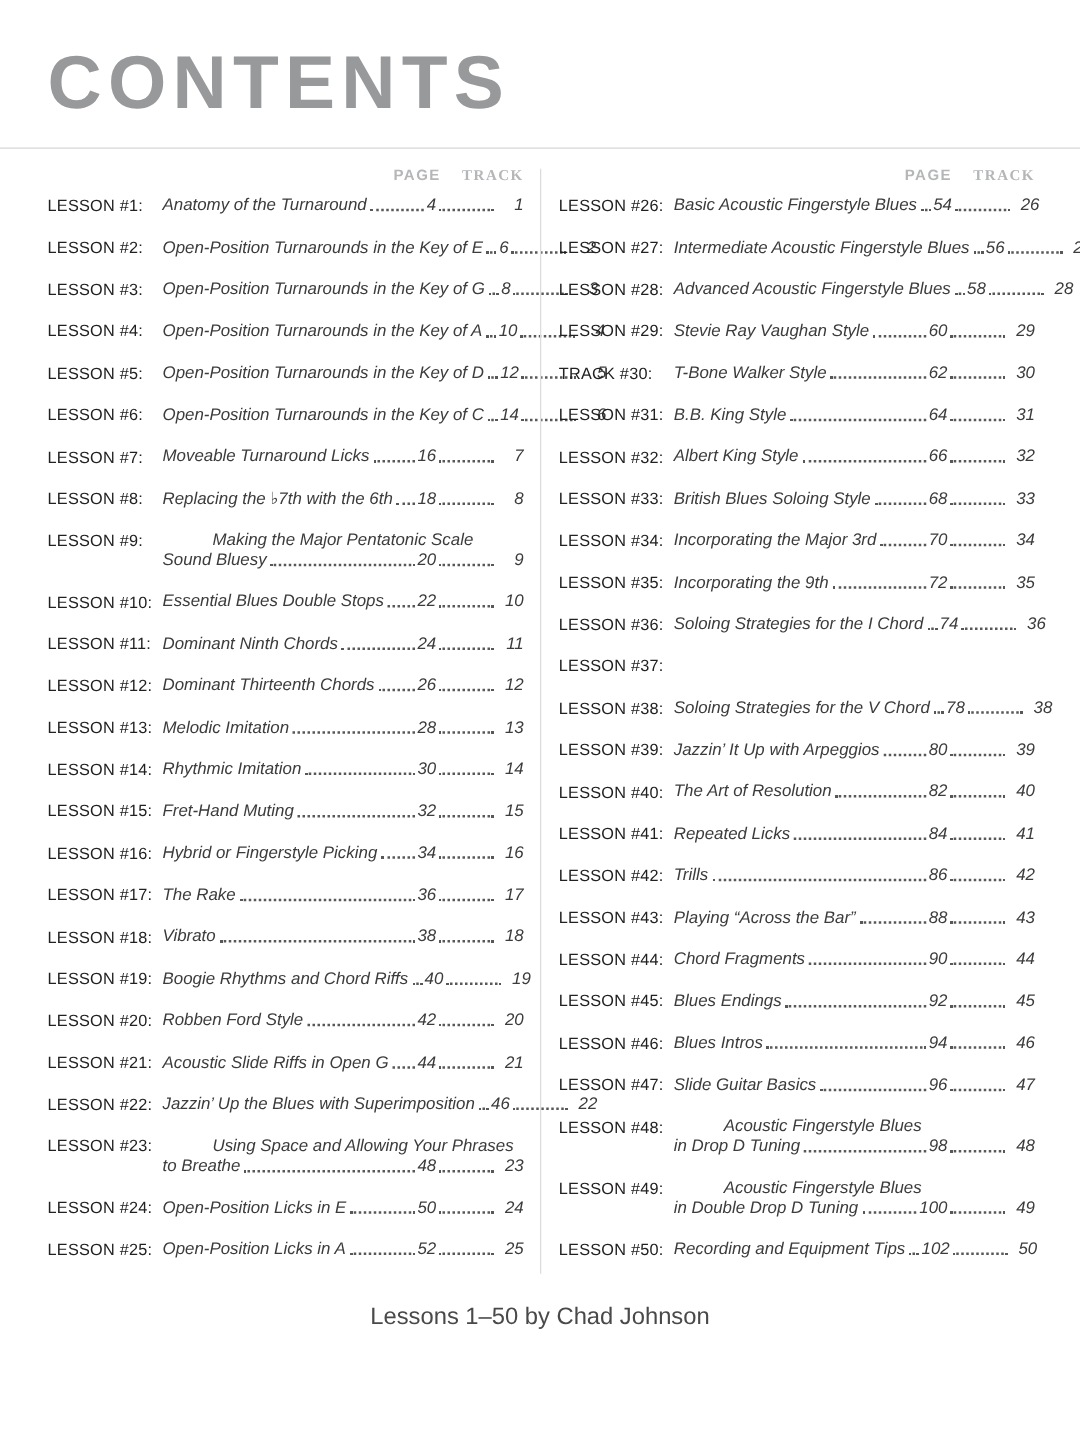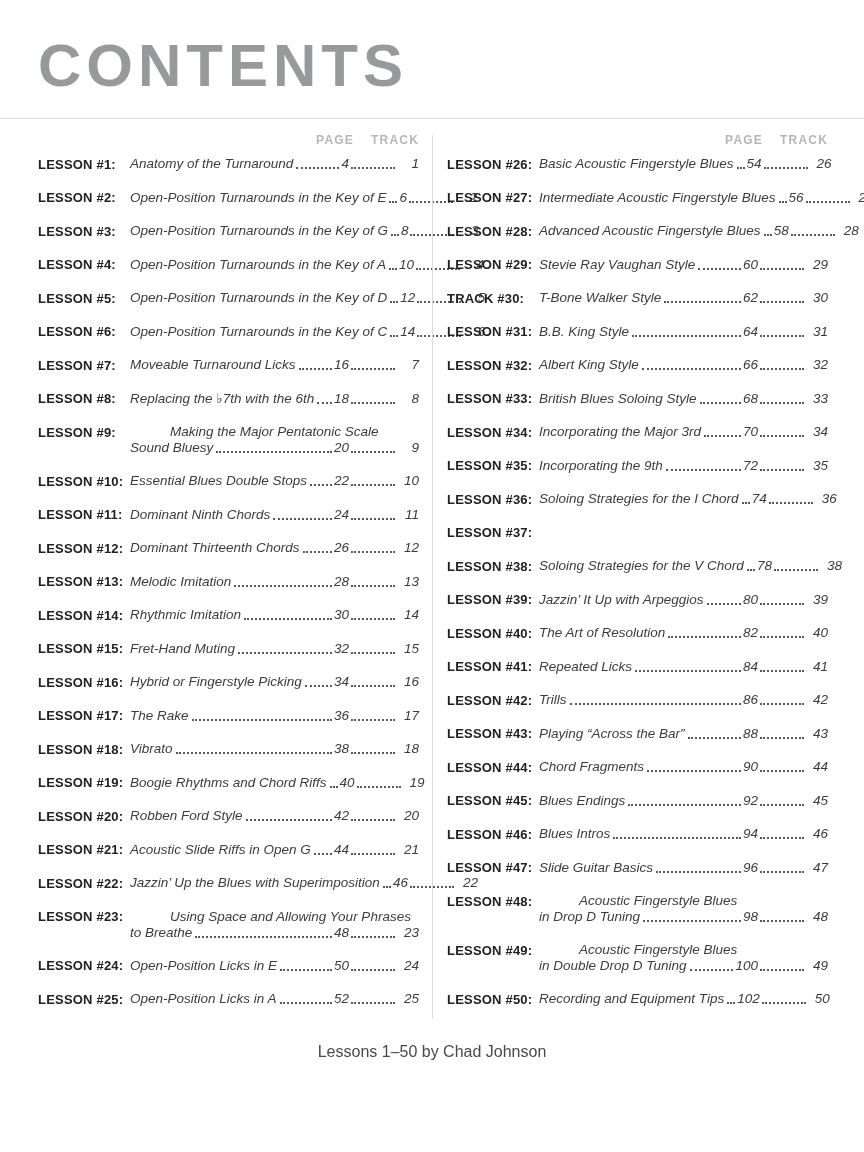--- a/index.html
+++ b/index.html
@@ -52,31 +52,31 @@
     justify-content: flex-end;
     align-items: baseline;
     font-size: 12px;
     font-weight: bold;
     letter-spacing: 1.2px;
     color: #b4b6b8;
     margin-bottom: 9px;
     height: 14px;
   }
   .col-header .hdr-page { margin-right: 17px; }
-  .col-header .hdr-track { min-width: 20px; text-align: center; }
+  .col-header .hdr-track { min-width: 20px; text-align: center; font-family: Liberation Serif, serif; }
   .row {
     display: flex;
     align-items: flex-start;
     margin-bottom: 17px;
     font-size: 13.5px;
     line-height: 16px;
   }
   .lesson-label {
     flex: 0 0 92px;
-    font-weight: bold;
+    font-weight: normal;
     color: #232021;
     font-size: 13px;
     letter-spacing: 0.2px;
     padding-top: 0.5px;
   }
   .entry { flex: 1 1 auto; min-width: 0; font-style: italic; }
   .line1 { margin-bottom: 0; margin-left: 40px; }
   .line2 {
     display: flex;
     align-items: flex-end;
@@ -94,21 +94,21 @@
     margin: 0 2px 3px 2px;
   }
   .page-num { white-space: nowrap; }
   .track-num {
     flex: 0 0 22px;
     text-align: right;
     white-space: nowrap;
   }
   .footer {
     text-align: center;
-    font-size: 16px;
+    font-size: 19px;
     color: #48494b;
     margin-top: 18px;
   }
 </style>
 </head>
 <body>
 
 <div class="page">
   <div class="masthead">
     <h1 class="page-title">CONTENTS</h1>

